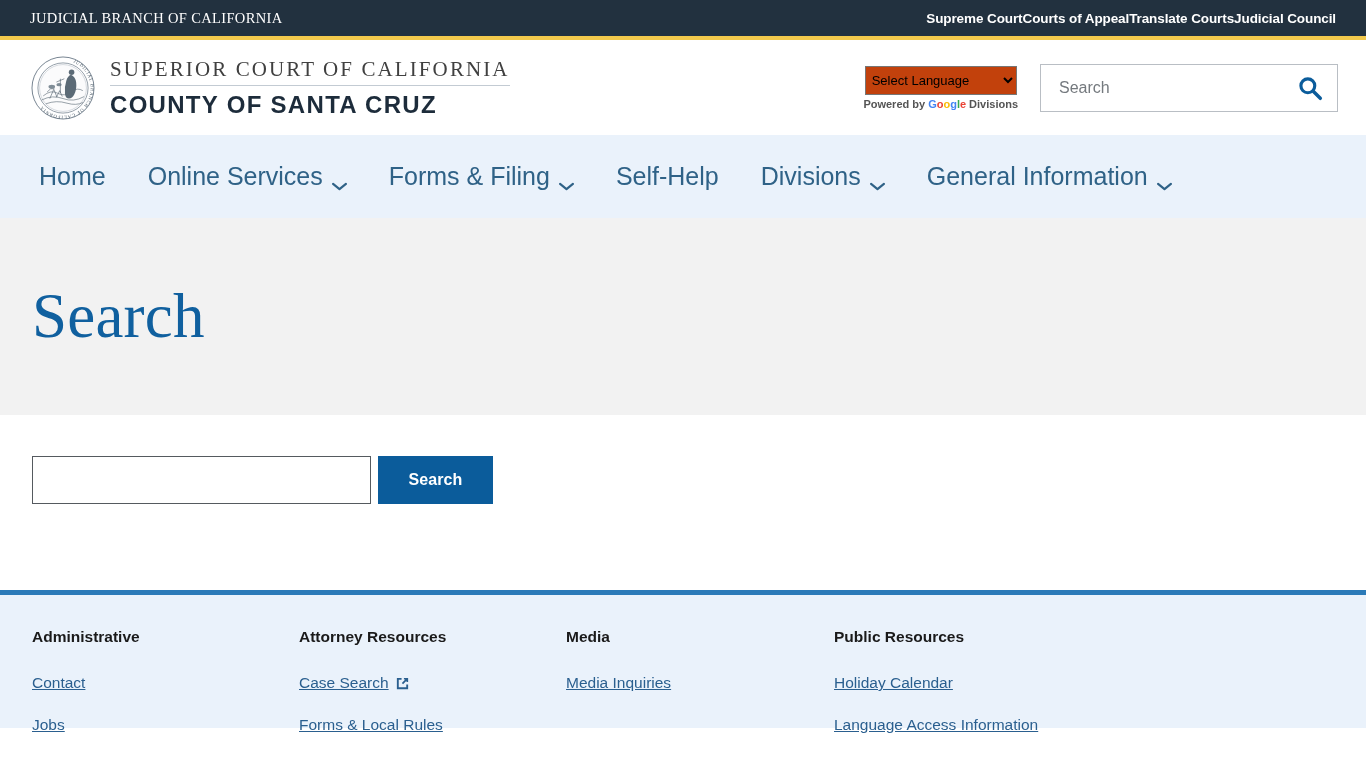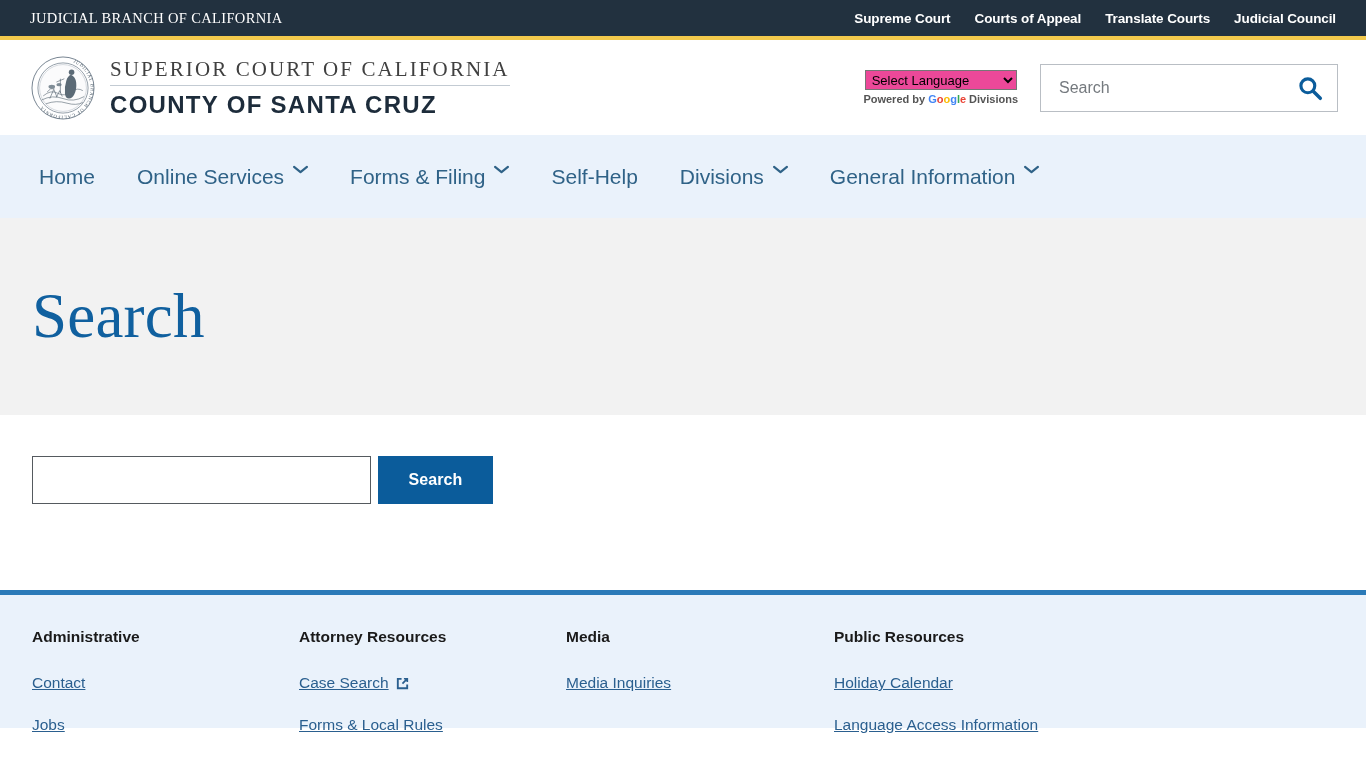--- a/index.html
+++ b/index.html
@@ -26,21 +26,20 @@
   .topbar-brand {
     font-family: "Liberation Serif", serif;
     color: #ffffff;
     font-size: 14.5px;
     letter-spacing: 0.35px;
     white-space: nowrap;
   }
   .topbar-links {
     display: flex;
     align-items: center;
-    gap: 24px;
   }
   .topbar-link {
     color: #ffffff;
     font-size: 13.5px;
     font-weight: 600;
     text-decoration: none;
     white-space: nowrap;
     letter-spacing: -0.1px;
     cursor: pointer;
   }
@@ -99,25 +98,25 @@
   .translate-widget {
     display: flex;
     flex-direction: column;
     align-items: center;
     gap: 3px;
   }
   .lang-select {
     font-family: "Liberation Sans", sans-serif;
     font-size: 13px;
     color: #000;
-    background: #ec4899;
+    background: #c2410c;
     border: 1px solid #767676;
     padding: 1px 2px;
     width: 152px;
-    height: 20px;
+    height: 29px;
     cursor: pointer;
   }
   .powered-by {
     font-size: 11px;
     font-weight: bold;
     color: #545454;
     white-space: nowrap;
     display: flex;
     align-items: baseline;
     gap: 3px;
@@ -155,24 +154,24 @@
   
   .mainnav {
     background: #eaf2fb;
     height: 83px;
     display: flex;
     align-items: center;
     padding: 0 30px;
   }
   .nav-item {
     display: flex;
-    align-items: flex-start;
+    align-items: flex-end;
     gap: 9px;
     color: #2f6287;
-    font-size: 21px;
+    font-size: 25px;
     padding: 0 21px;
     cursor: pointer;
     white-space: nowrap;
     text-decoration: none;
   }
   .nav-item:first-child { padding-left: 9px; }
   .chev { display: inline-block; line-height: 0; }
 
   
   .hero {

